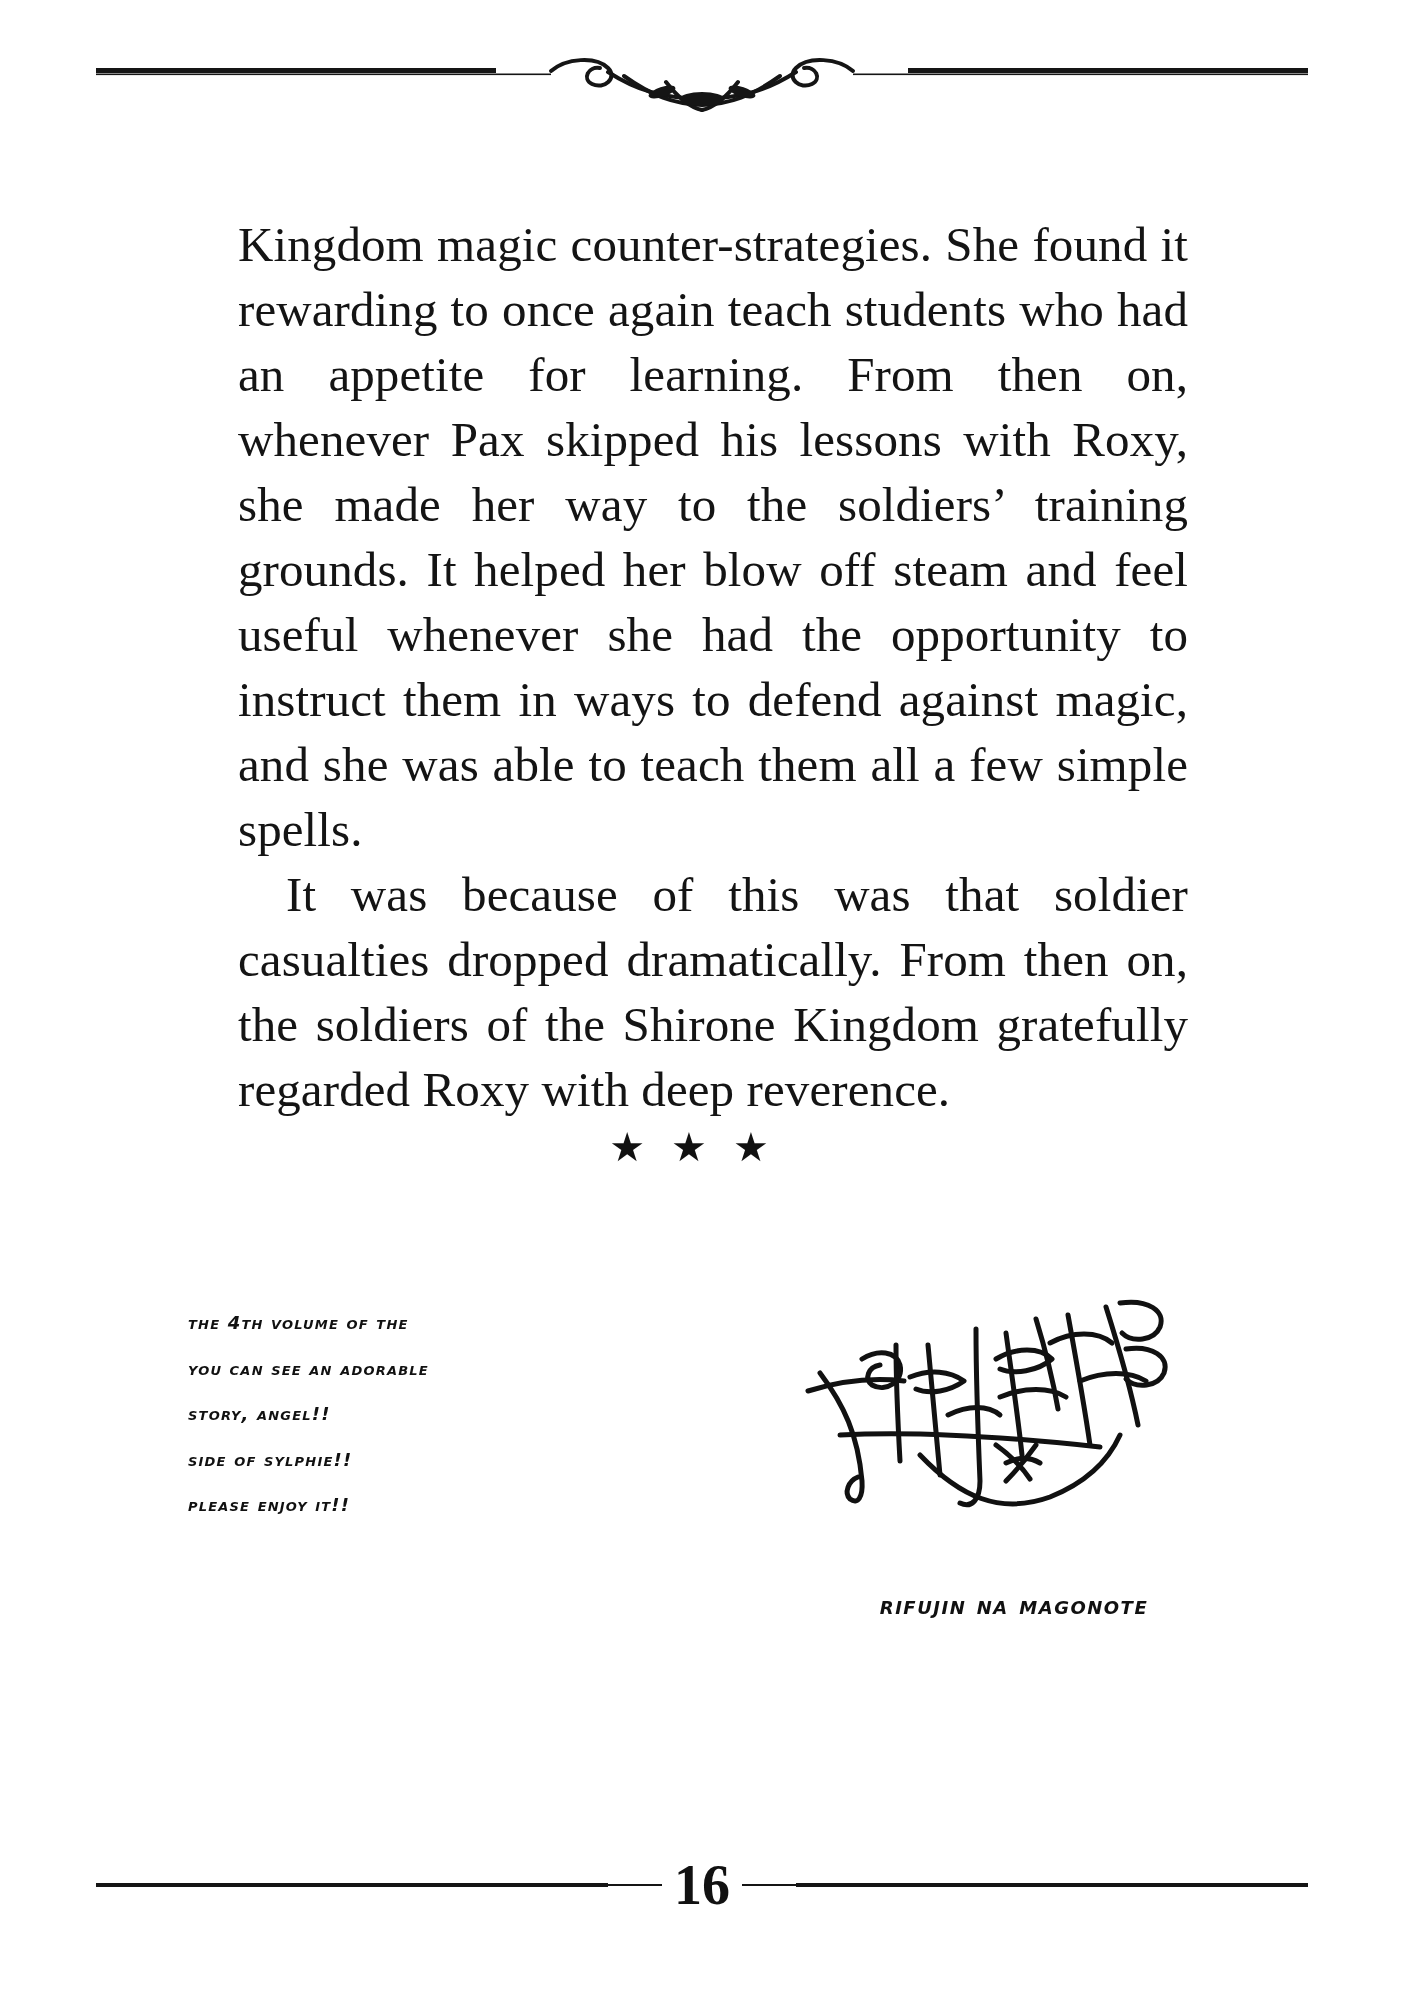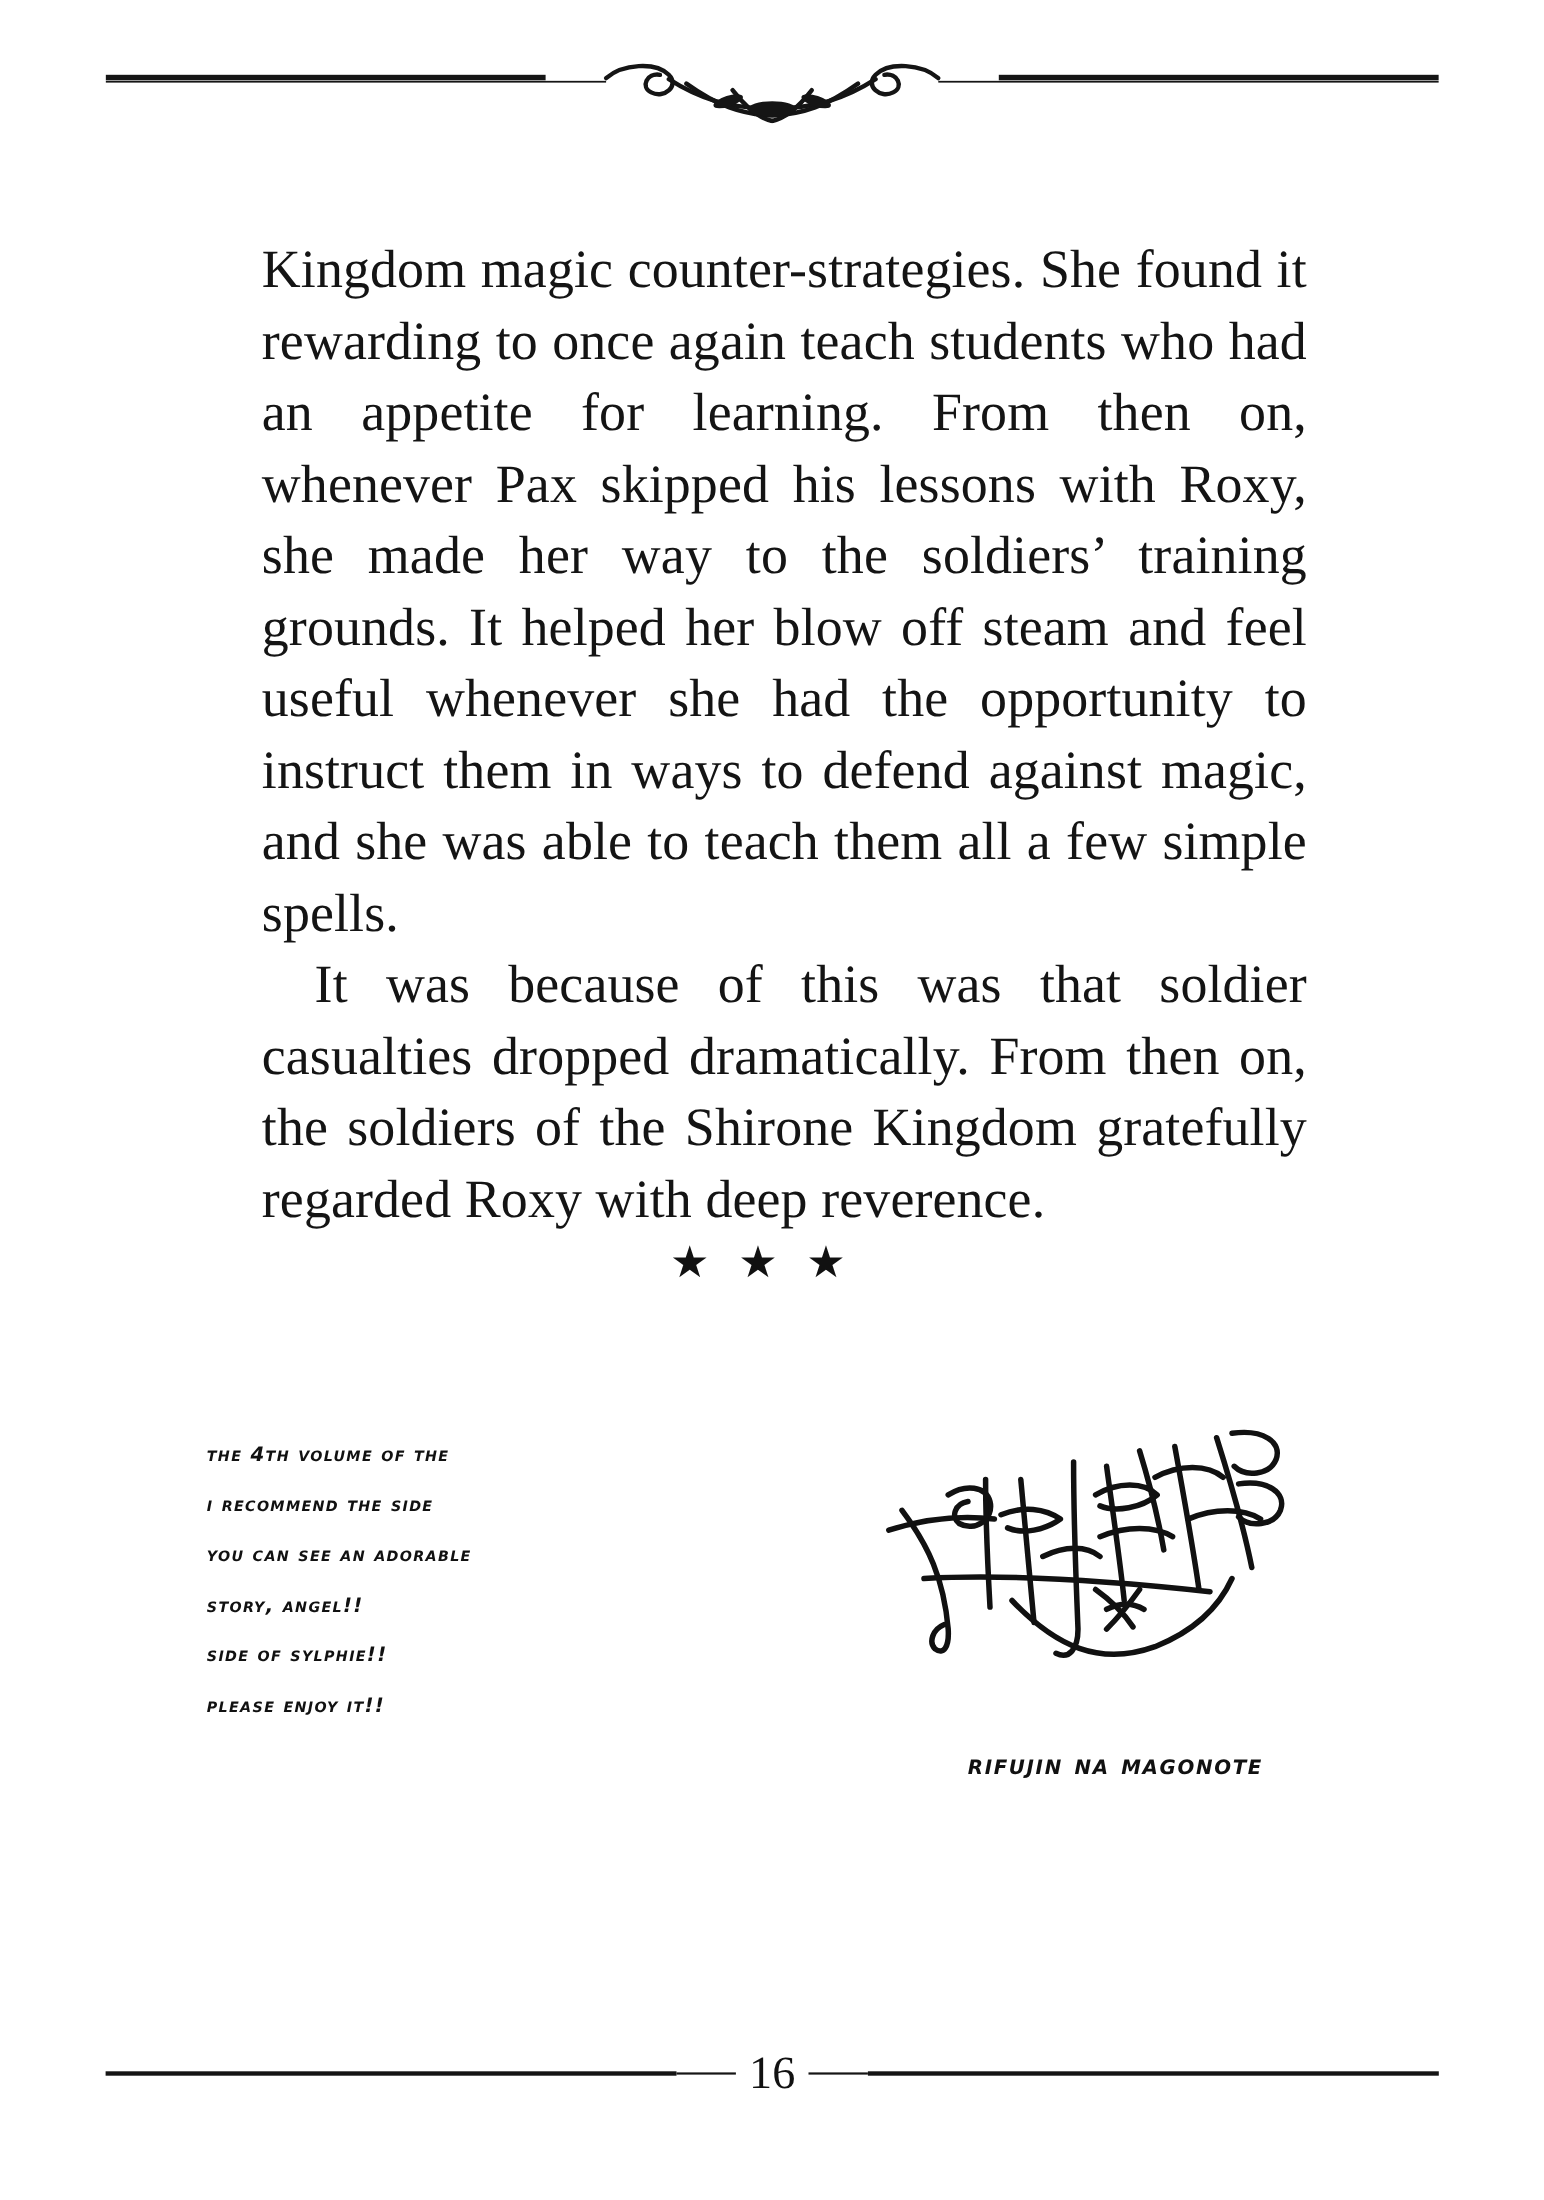--- a/index.html
+++ b/index.html
@@ -139,23 +139,24 @@
     height: 1.5px;
     background: #151515;
     top: 1.2px;
   }
   .footer .rule.left::after  { right: -54px; width: 54px; }
   .footer .rule.right::after { left: -54px;  width: 54px; }
   .footer .pagenum {
     flex: 0 0 auto;
     padding: 0 66px;
     font-family: "Liberation Serif", serif;
-    font-size: 42px;
+    font-size: 56px;
     color: #111;
     line-height: 1;
+    font-weight: bold;
   }
 </style>
 </head>
 <body>
 
 <div class="page">
 
   <div class="top-ornament">
     <svg viewBox="0 0 1212 60" xmlns="http://www.w3.org/2000/svg">
       <rect x="0" y="16" width="400" height="5" fill="#151515"></rect>
@@ -182,21 +183,20 @@
     <p>Kingdom magic counter-strategies. She found it rewarding to once again teach students who had an appetite for learning. From then on, whenever Pax skipped his lessons with Roxy, she made her way to the soldiers’ training grounds. It helped her blow off steam and feel useful whenever she had the opportunity to instruct them in ways to defend against magic, and she was able to teach them all a few simple spells.</p>
     <p class="indent">It was because of this was that soldier casualties dropped dramatically. From then on, the soldiers of the Shirone Kingdom gratefully regarded Roxy with deep reverence.</p>
   </div>
 
   <div class="stars">
     <span>★</span><span>★</span><span>★</span>
   </div>
 
   <div class="afterword">
     <div class="line">The 4th volume of the</div>
-    <div class="line">I recommend the side</div>
     <div class="line">You can see an adorable</div>
     <div class="line">story, Angel!!</div>
     <div class="line">side of Sylphie!!</div>
     <div class="line">Please enjoy it!!</div>
   </div>
 
   <div class="signature-area">
     <svg viewBox="0 0 380 240" xmlns="http://www.w3.org/2000/svg">
       <g fill="none" stroke="#111" stroke-width="5" stroke-linecap="round" stroke-linejoin="round">
         <path d="M8 106 C 40 96, 70 92, 104 96"></path>

